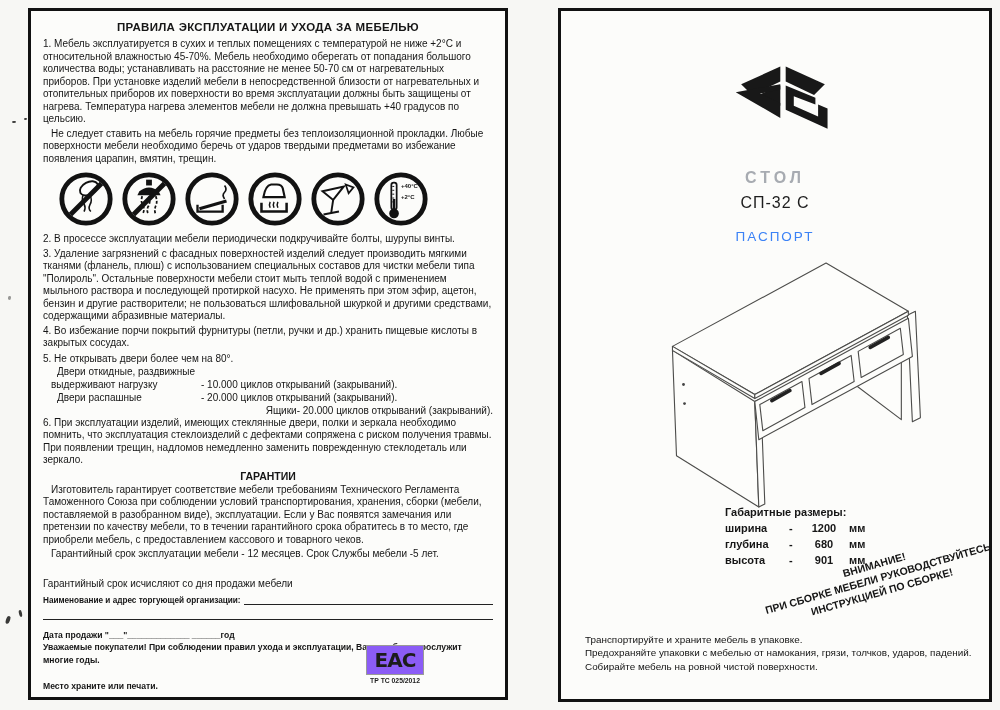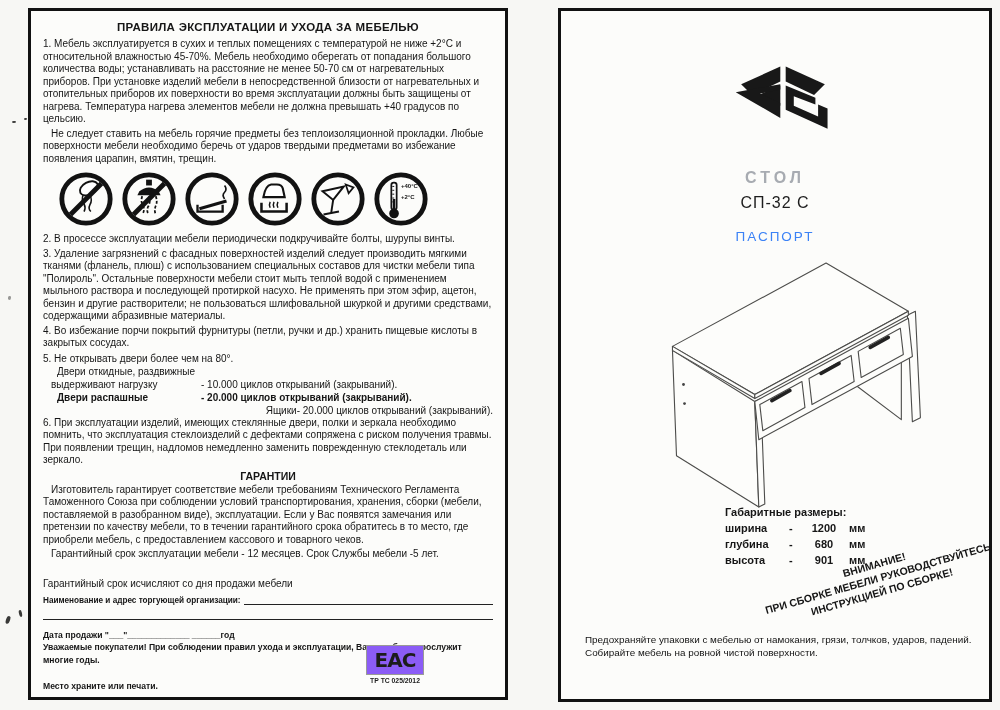--- a/index.html
+++ b/index.html
@@ -124,21 +124,21 @@
 
     <p class="para">2. В просессе эксплуатации  мебели периодически подкручивайте  болты, шурупы винты.</p>
     <p class="para">3. Удаление загрязнений с фасадных поверхностей изделий следует производить мягкими тканями (фланель, плюш) с использованием специальных составов для чистки мебели типа "Полироль". Остальные поверхности мебели стоит мыть теплой водой с применением мыльного раствора и последующей протиркой насухо. Не применять при этом эфир, ацетон, бензин и другие растворители; не пользоваться шлифовальной шкуркой и другими средствами, содержащими абразивные материалы.</p>
     <p class="para">4. Во избежание порчи покрытий фурнитуры (петли, ручки и др.) хранить пищевые кислоты в закрытых сосудах.</p>
 
     <div class="door-row">5. Не открывать двери более чем на 80°.</div>
     <div class="door-row" style="padding-left:14px;">Двери откидные, раздвижные</div>
     <div class="door-row" style="padding-left:8px;">
       <span class="lbl">выдерживают нагрузку</span><span>- 10.000 циклов открываний (закрываний).</span>
     </div>
-    <div class="door-row" style="padding-left:14px;font-weight:bold;">
+    <div class="door-row" style="padding-left:14px;">
       <span class="lbl" style="width:144px;">Двери распашные</span><span>- 20.000 циклов открываний (закрываний).</span>
     </div>
     <div class="door-row" style="padding-left:14px;text-align:right;">
       <span class="lbl" style="width:144px;">Ящики</span><span>- 20.000 циклов открываний (закрываний).</span>
     </div>
 
     <p class="para">6. При эксплуатации изделий, имеющих стеклянные двери, полки и зеркала необходимо помнить, что эксплуатация стеклоизделий с дефектами сопряжена с риском получения травмы. При появлении трещин, надломов немедленно заменить поврежденную стеклодеталь или зеркало.</p>
 
     <div class="gar-head">ГАРАНТИИ</div>
     <p class="para indent">Изготовитель гарантирует соответствие мебели требованиям Технического Регламента Таможенного Союза  при соблюдении условий транспортирования, хранения, сборки (мебели, поставляемой в разобранном виде), эксплуатации. Если у Вас появятся замечания или претензии по качеству мебели, то в течении гарантийного срока обратитесь в то место, где приобрели мебель, с предоставлением кассового и товарного чеков.</p>
@@ -236,20 +236,21 @@
       </div>
     </div>
 
     <div class="warn">
       <div>ВНИМАНИЕ!</div>
       <div>ПРИ СБОРКЕ МЕБЕЛИ РУКОВОДСТВУЙТЕСЬ</div>
       <div>ИНСТРУКЦИЕЙ ПО СБОРКЕ!</div>
     </div>
 
     <div class="rp-footer">
+      <div>Транспортируйте и храните мебель в упаковке.</div>
       <div>Предохраняйте упаковки с мебелью от намокания, грязи, толчков, ударов, падений.</div>
       <div>Собирайте мебель на ровной чистой поверхности.</div>
     </div>
   </div>
 
   <div class="artifact" style="left:12px;top:121px;width:4px;height:2px;"></div>
   <div class="artifact" style="left:24px;top:118px;width:3px;height:2px;"></div>
   <div class="artifact" style="left:8px;top:296px;width:3px;height:4px;opacity:.5;"></div>
   <div class="artifact" style="left:6px;top:616px;width:4px;height:8px;transform:rotate(18deg);"></div>
   <div class="artifact" style="left:19px;top:610px;width:3px;height:7px;transform:rotate(-14deg);"></div>

